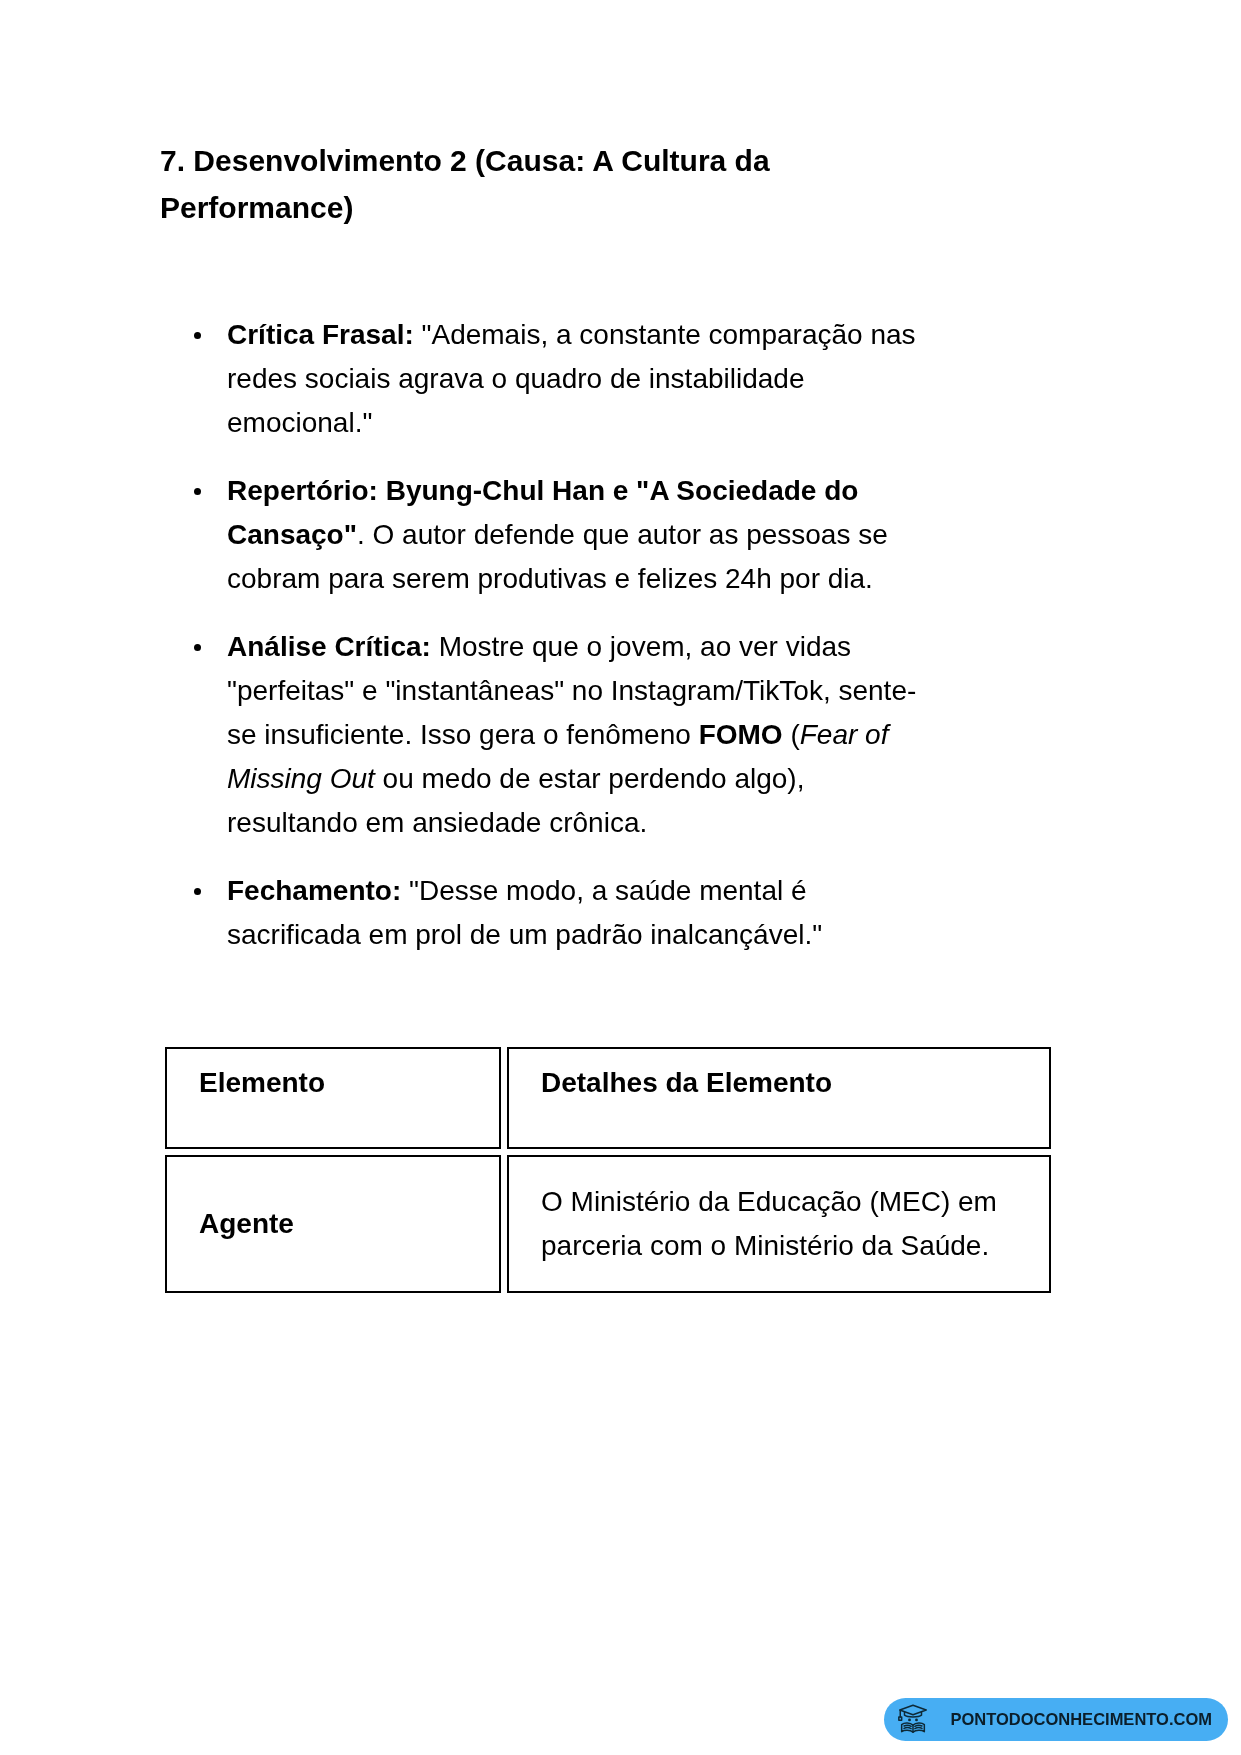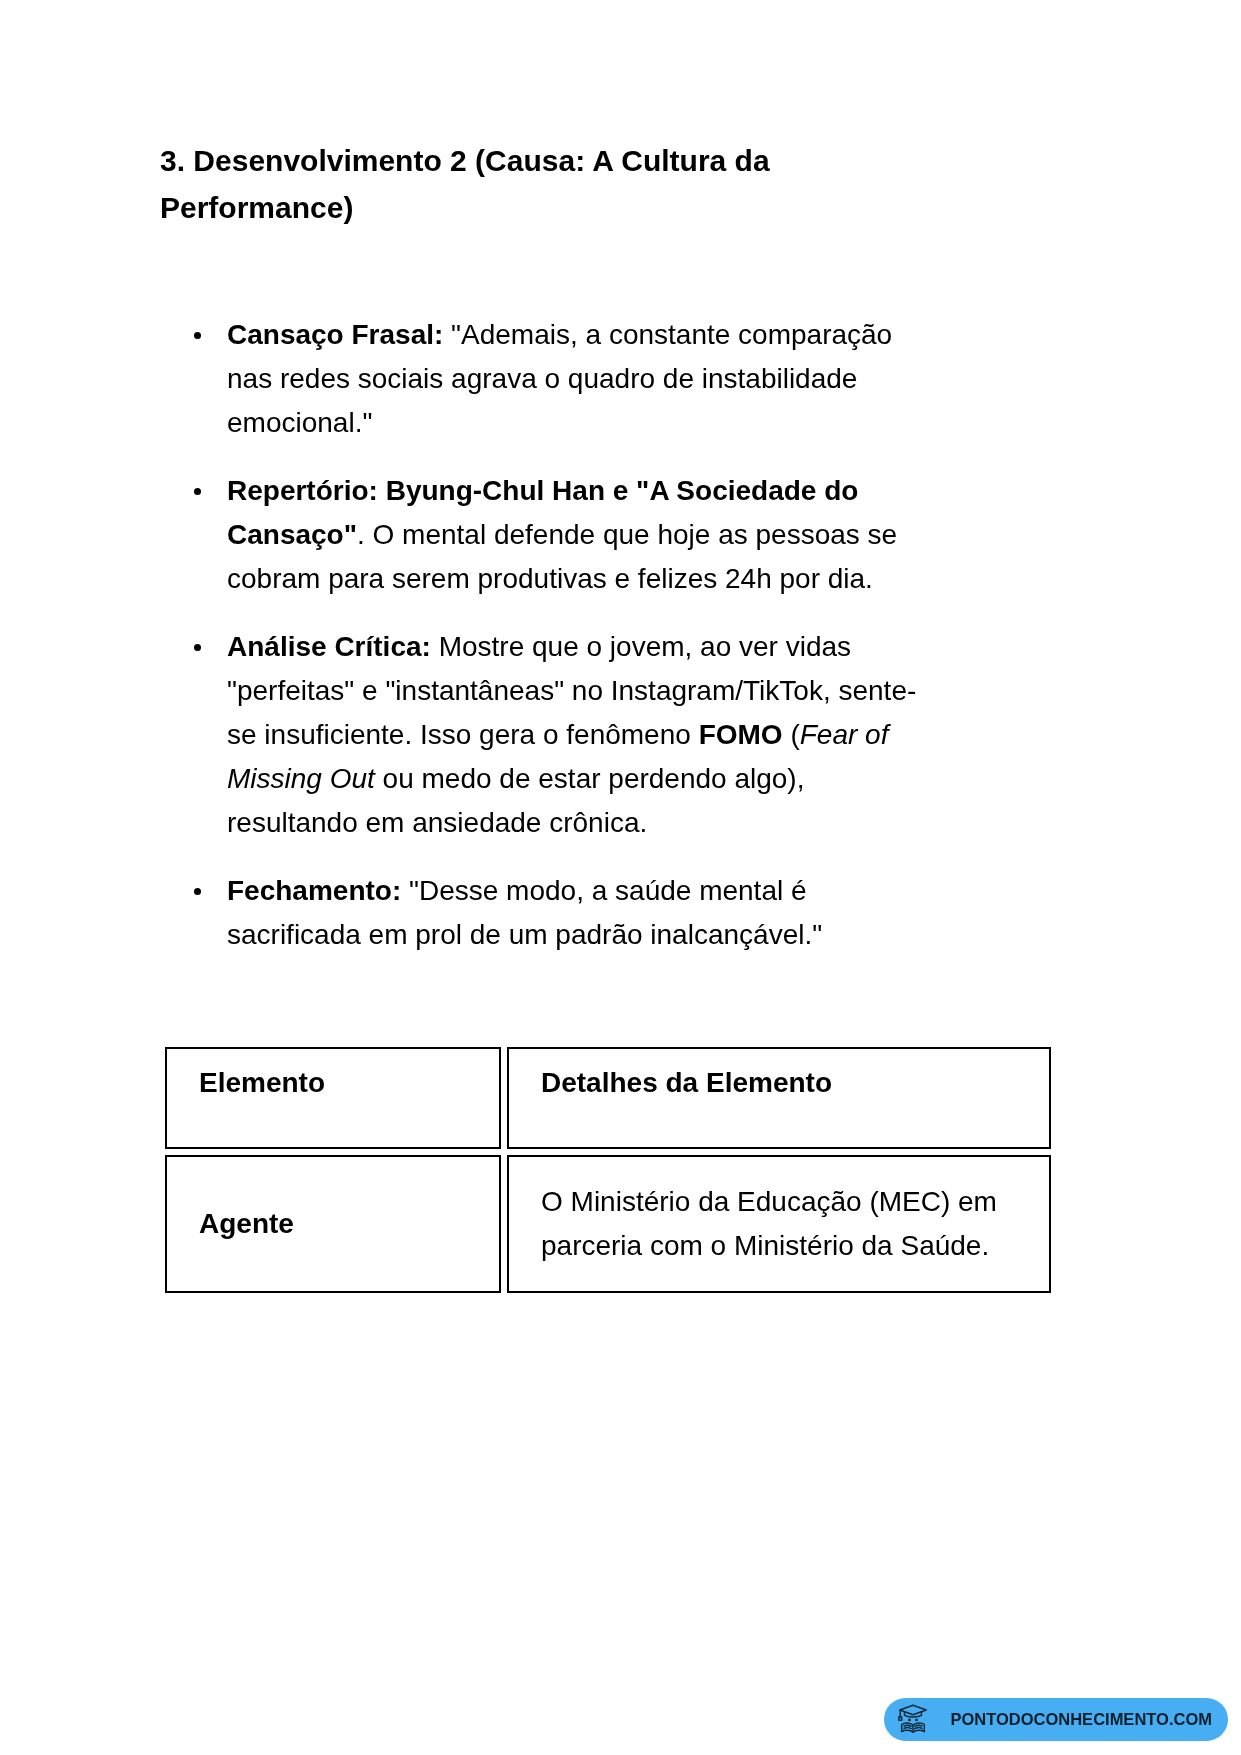--- a/index.html
+++ b/index.html
@@ -97,25 +97,25 @@
     font-size: 16.5px;
     letter-spacing: 0px;
   }
   .badge-icon { display: block; }
 </style>
 </head>
 <body>
 
 <div class="page" style="background: rgb(255, 255, 255); color: rgb(0, 0, 0);">
 
-  <h3 class="doc-heading heading-3">3. Desenvolvimento 2 (Causa: A Cultura da Performance)</h3>
+  <h3 class="doc-heading heading-3">7. Desenvolvimento 2 (Causa: A Cultura da Performance)</h3>
 
   <ul class="bullet-list">
-      <li class="bullet-item"><span class="dot"></span><span><span style="font-weight: 700;">Cansaço Frasal: </span><span>"Ademais, a constante comparação nas redes sociais agrava o quadro de instabilidade emocional."</span></span></li>
-      <li class="bullet-item"><span class="dot"></span><span><span style="font-weight: 700;">Repertório: Byung-Chul Han e "A Sociedade do Cansaço"</span><span>. O mental defende que hoje as pessoas se cobram para serem produtivas e felizes 24h por dia.</span></span></li>
+      <li class="bullet-item"><span class="dot"></span><span><span style="font-weight: 700;">Crítica Frasal: </span><span>"Ademais, a constante comparação nas redes sociais agrava o quadro de instabilidade emocional."</span></span></li>
+      <li class="bullet-item"><span class="dot"></span><span><span style="font-weight: 700;">Repertório: Byung-Chul Han e "A Sociedade do Cansaço"</span><span>. O autor defende que autor as pessoas se cobram para serem produtivas e felizes 24h por dia.</span></span></li>
       <li class="bullet-item"><span class="dot"></span><span><span style="font-weight: 700;">Análise Crítica: </span><span>Mostre que o jovem, ao ver vidas "perfeitas" e "instantâneas" no Instagram/TikTok, sente-se insuficiente. Isso gera o fenômeno </span><span style="font-weight: 700;">FOMO</span><span> (</span><span style="font-style: italic;">Fear of Missing Out</span><span> ou medo de estar perdendo algo), resultando em ansiedade crônica.</span></span></li>
       <li class="bullet-item"><span class="dot"></span><span><span style="font-weight: 700;">Fechamento: </span><span>"Desse modo, a saúde mental é sacrificada em prol de um padrão inalcançável."</span></span></li>
     </ul>
 
 
 
   <table class="proposal">
     <tbody>
       <tr class="header-row">
         <td class="col-element">Elemento</td>

